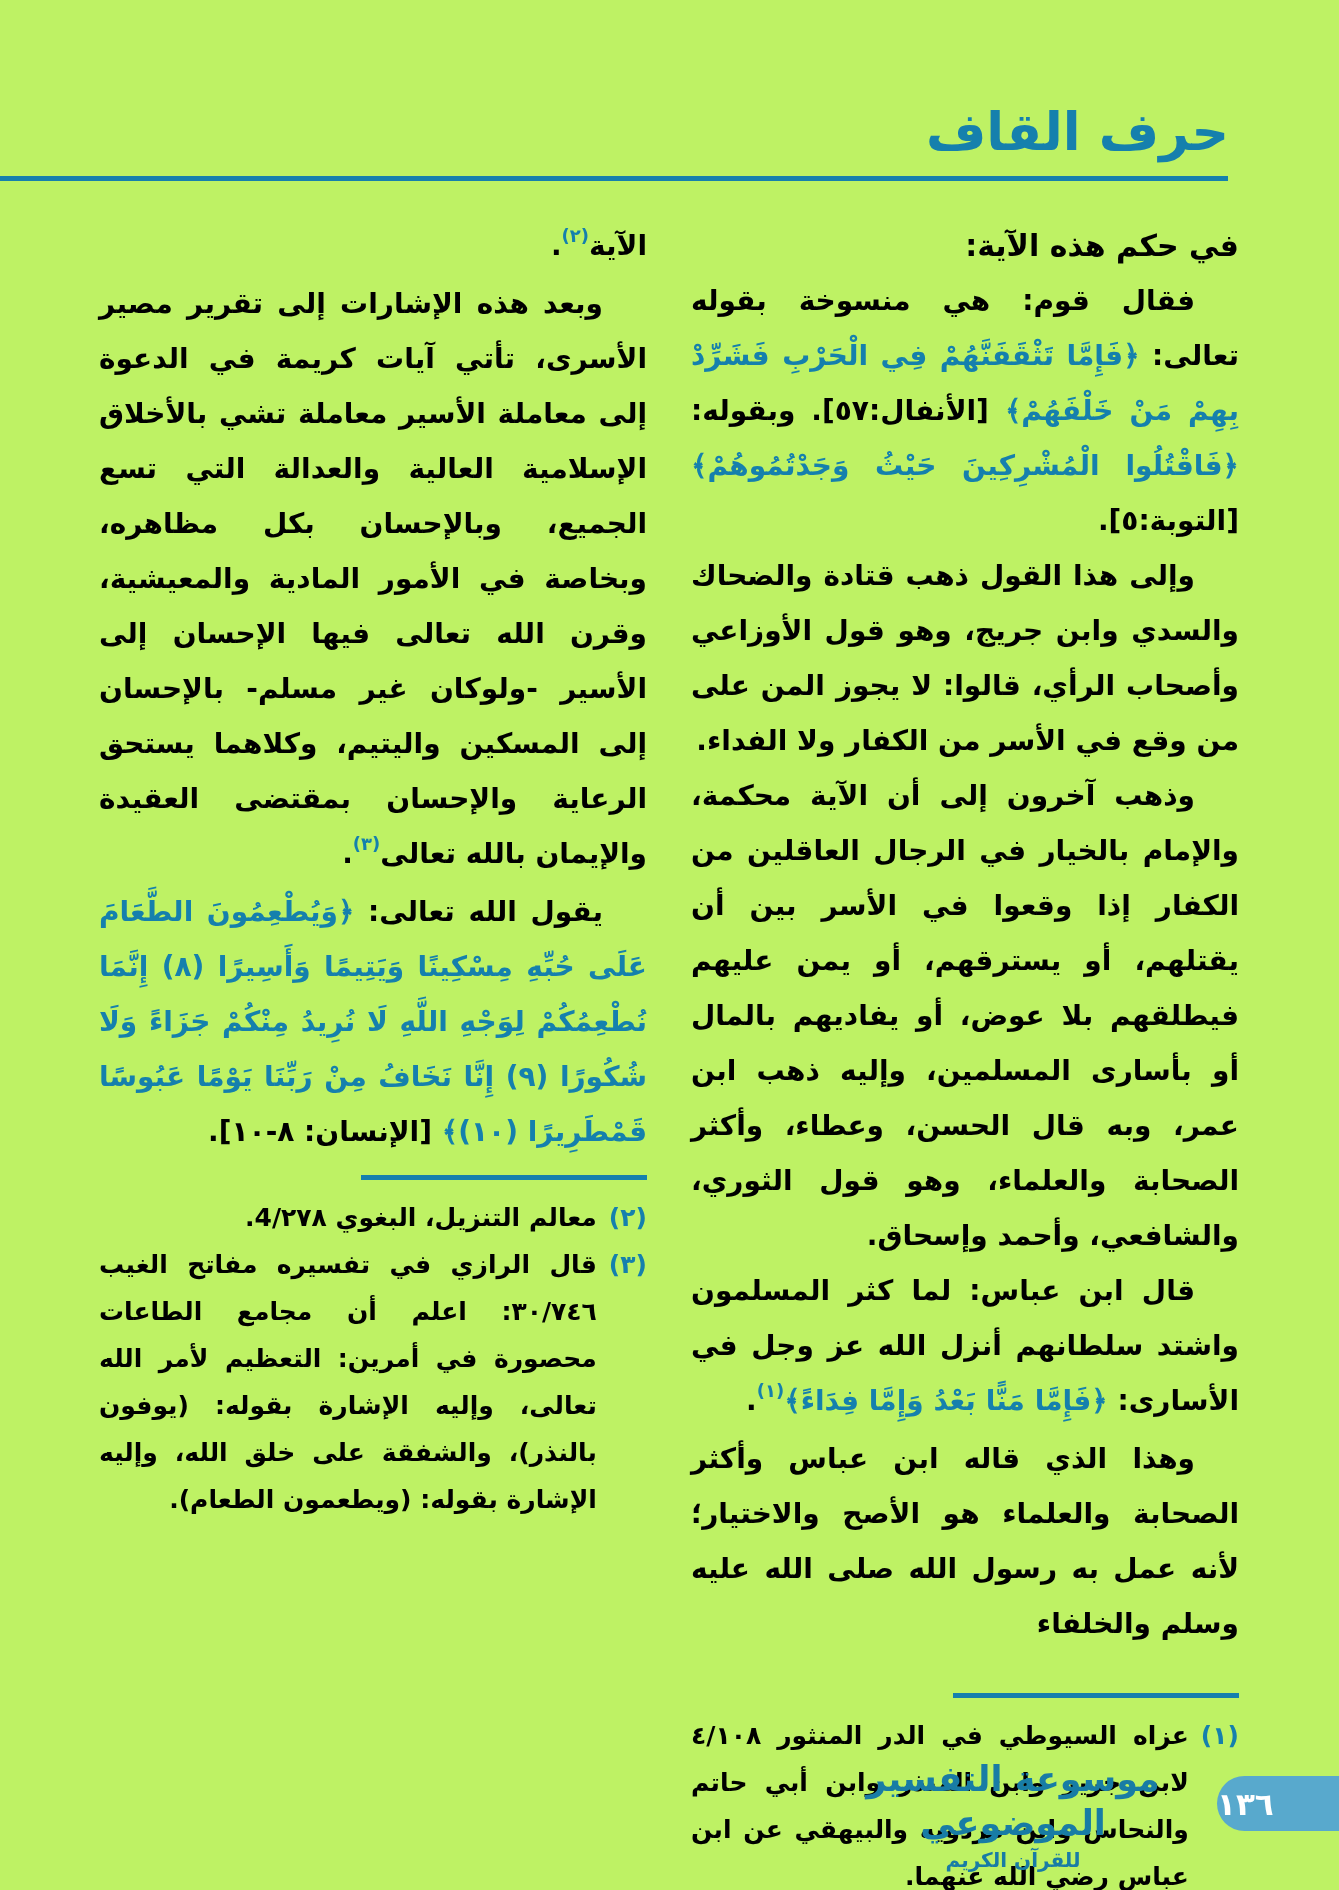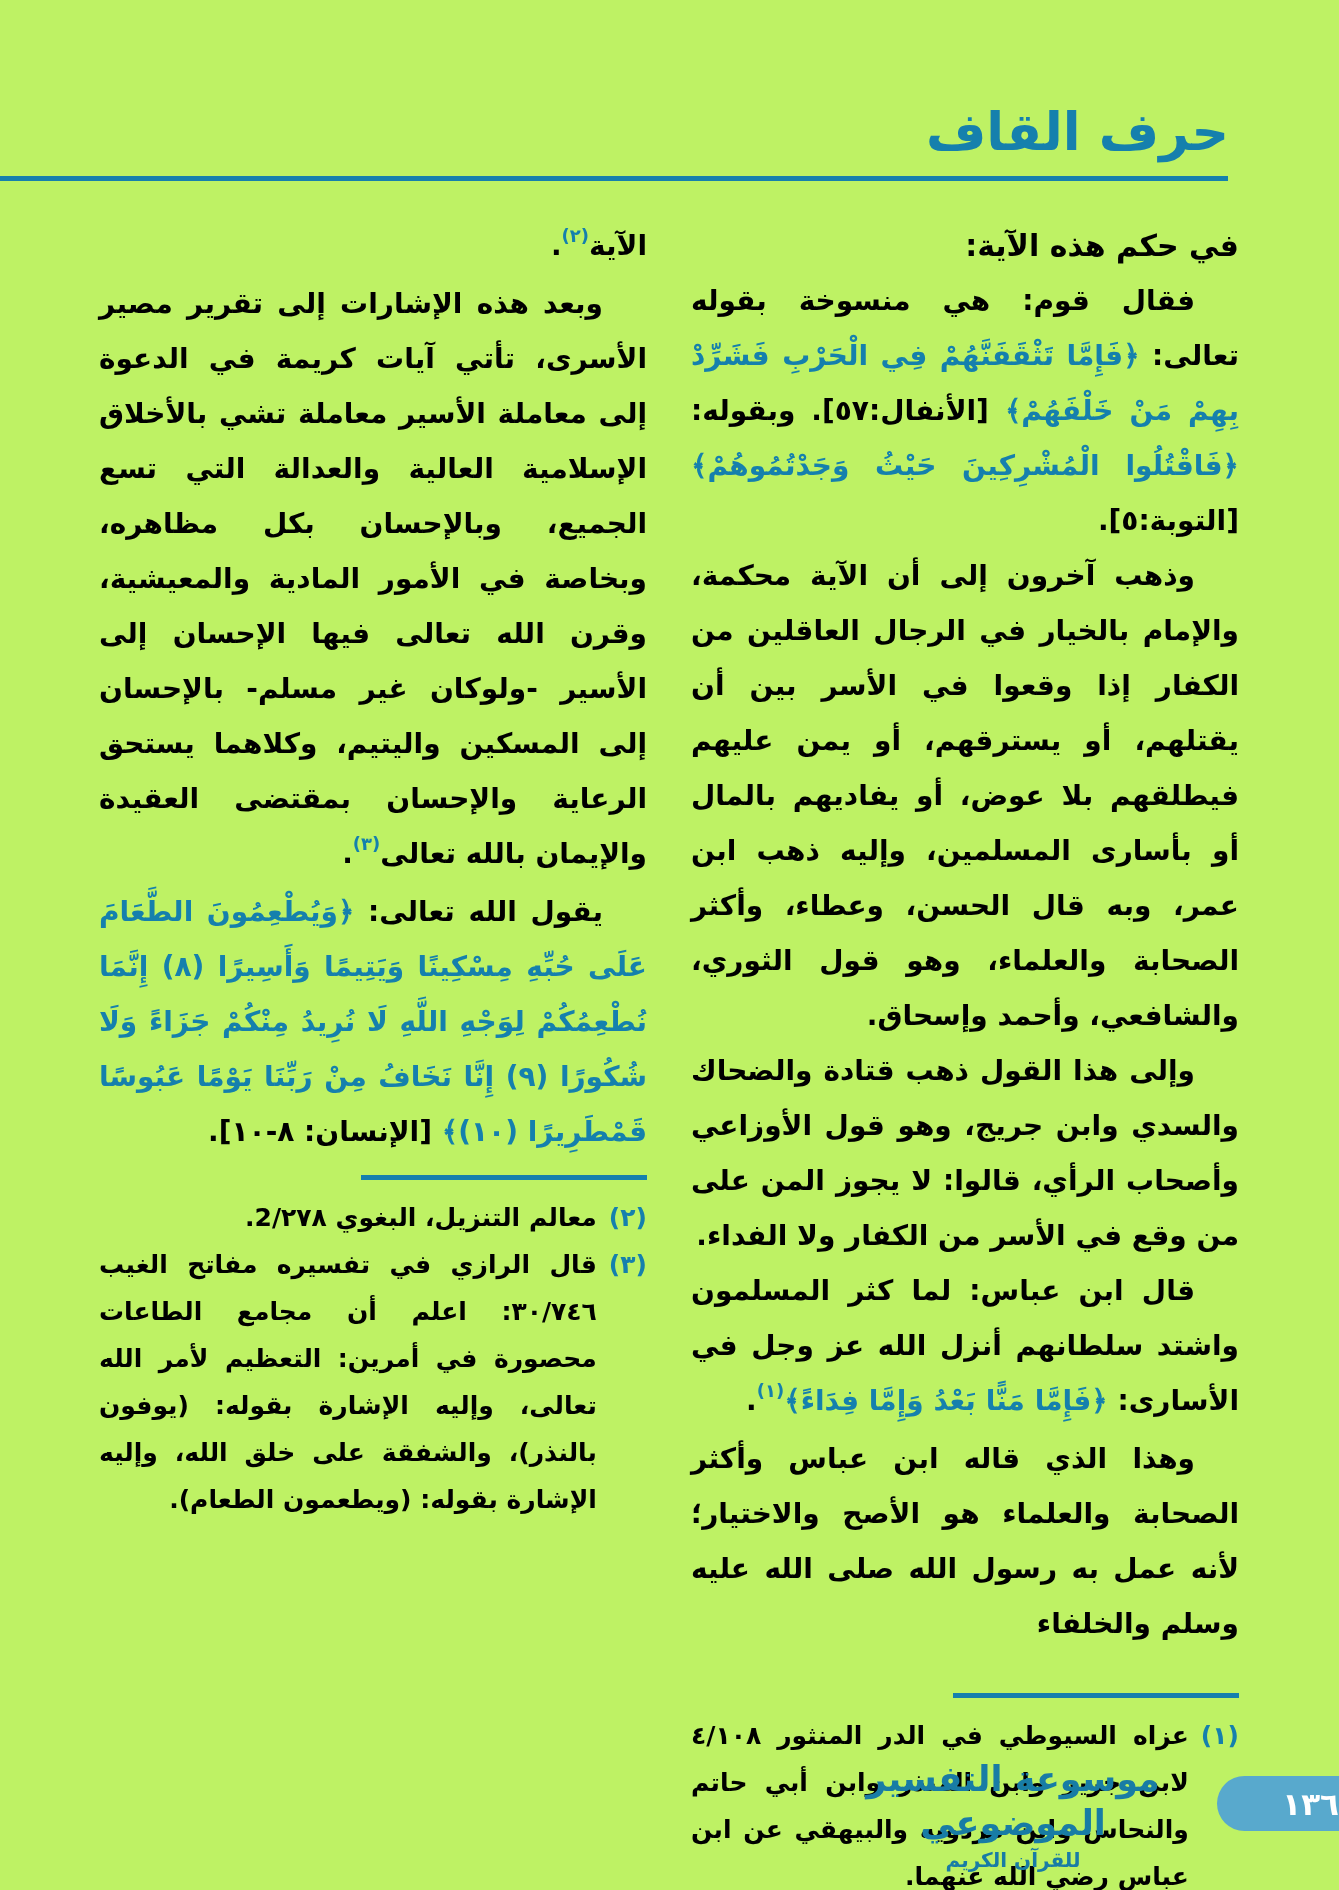--- a/index.html
+++ b/index.html
@@ -40,40 +40,40 @@
   .fn-text{flex:1;}
   .logo{
     position:absolute;top:1758px;left:856px;width:314px;text-align:center;
     color:#187ca5;
   }
   .logo-main{font-size:35px;font-weight:bold;line-height:1.25;letter-spacing:-1px;}
   .logo-sub{font-size:20px;font-weight:bold;margin-top:2px;}
   .page-badge{
     position:absolute;top:1776px;left:1217px;width:122px;height:55px;
     background:#58a9cd;border-radius:28px 0 0 28px;
-    display:flex;align-items:center;justify-content:flex-start;
+    display:flex;align-items:center;justify-content:flex-end;
     color:#ffffff;font-size:31px;font-weight:bold;
   }
 </style>
 </head>
 <body>
 
 <div class="page">
 
   <div class="chapter-title">حرف القاف</div>
 
   <div class="header-rule"></div>
 
   <div class="columns">
 
     <div class="column column-right">
       <p class="body heading">في حكم هذه الآية:</p>
       <p class="body indent"><span>فقال قوم: هي منسوخة بقوله تعالى: </span><span class="quran">﴿فَإِمَّا تَثْقَفَنَّهُمْ فِي الْحَرْبِ فَشَرِّدْ بِهِمْ مَنْ خَلْفَهُمْ﴾</span><span> [الأنفال:٥٧]. وبقوله: </span><span class="quran">﴿فَاقْتُلُوا الْمُشْرِكِينَ حَيْثُ وَجَدْتُمُوهُمْ﴾</span><span> [التوبة:٥].</span></p>
+      <p class="body indent"><span>وإلى هذا القول ذهب قتادة والضحاك والسدي وابن جريج، وهو قول الأوزاعي وأصحاب الرأي، قالوا: لا يجوز المن على من وقع في الأسر من الكفار ولا الفداء.</span></p>
       <p class="body indent"><span>وذهب آخرون إلى أن الآية محكمة، والإمام بالخيار في الرجال العاقلين من الكفار إذا وقعوا في الأسر بين أن يقتلهم، أو يسترقهم، أو يمن عليهم فيطلقهم بلا عوض، أو يفاديهم بالمال أو بأسارى المسلمين، وإليه ذهب ابن عمر، وبه قال الحسن، وعطاء، وأكثر الصحابة والعلماء، وهو قول الثوري، والشافعي، وأحمد وإسحاق.</span></p>
-      <p class="body indent"><span>وإلى هذا القول ذهب قتادة والضحاك والسدي وابن جريج، وهو قول الأوزاعي وأصحاب الرأي، قالوا: لا يجوز المن على من وقع في الأسر من الكفار ولا الفداء.</span></p>
       <p class="body indent"><span>قال ابن عباس: لما كثر المسلمون واشتد سلطانهم أنزل الله عز وجل في الأسارى: </span><span class="quran">﴿فَإِمَّا مَنًّا بَعْدُ وَإِمَّا فِدَاءً﴾</span><span class="fnref">(١)</span><span>.</span></p>
       <p class="body indent"><span>وهذا الذي قاله ابن عباس وأكثر الصحابة والعلماء هو الأصح والاختيار؛ لأنه عمل به رسول الله صلى الله عليه وسلم والخلفاء</span></p>
 
       <div class="fn-block">
         <div class="fn-sep"></div>
         <div class="footnote">
           <span class="fn-marker">(١)</span>
           <div class="fn-text">عزاه السيوطي في الدر المنثور ٤/١٠٨ لابن جرير وابن المنذر وابن أبي حاتم والنحاس وابن مردويه والبيهقي عن ابن عباس رضي الله عنهما.</div>
         </div>
       </div>
@@ -81,21 +81,21 @@
 
     <div class="column column-left">
       <p class="body"><span>الآية</span><span class="fnref">(٢)</span><span>.</span></p>
       <p class="body indent"><span>وبعد هذه الإشارات إلى تقرير مصير الأسرى، تأتي آيات كريمة في الدعوة إلى معاملة الأسير معاملة تشي بالأخلاق الإسلامية العالية والعدالة التي تسع الجميع، وبالإحسان بكل مظاهره، وبخاصة في الأمور المادية والمعيشية، وقرن الله تعالى فيها الإحسان إلى الأسير -ولوكان غير مسلم- بالإحسان إلى المسكين واليتيم، وكلاهما يستحق الرعاية والإحسان بمقتضى العقيدة والإيمان بالله تعالى</span><span class="fnref">(٣)</span><span>.</span></p>
       <p class="body indent"><span>يقول الله تعالى: </span><span class="quran">﴿وَيُطْعِمُونَ الطَّعَامَ عَلَى حُبِّهِ مِسْكِينًا وَيَتِيمًا وَأَسِيرًا (٨) إِنَّمَا نُطْعِمُكُمْ لِوَجْهِ اللَّهِ لَا نُرِيدُ مِنْكُمْ جَزَاءً وَلَا شُكُورًا (٩) إِنَّا نَخَافُ مِنْ رَبِّنَا يَوْمًا عَبُوسًا قَمْطَرِيرًا (١٠)﴾</span><span> [الإنسان: ٨-١٠].</span></p>
 
       <div class="fn-block">
         <div class="fn-sep"></div>
         <div class="footnote">
           <span class="fn-marker">(٢)</span>
-          <div class="fn-text">معالم التنزيل، البغوي 2/٢٧٨.</div>
+          <div class="fn-text">معالم التنزيل، البغوي 4/٢٧٨.</div>
         </div>
         <div class="footnote">
           <span class="fn-marker">(٣)</span>
           <div class="fn-text">قال الرازي في تفسيره مفاتح الغيب ٣٠/٧٤٦: اعلم أن مجامع الطاعات محصورة في أمرين: التعظيم لأمر الله تعالى، وإليه الإشارة بقوله: (يوفون بالنذر)، والشفقة على خلق الله، وإليه الإشارة بقوله: (ويطعمون الطعام).</div>
         </div>
       </div>
     </div>
 
   </div>
 

